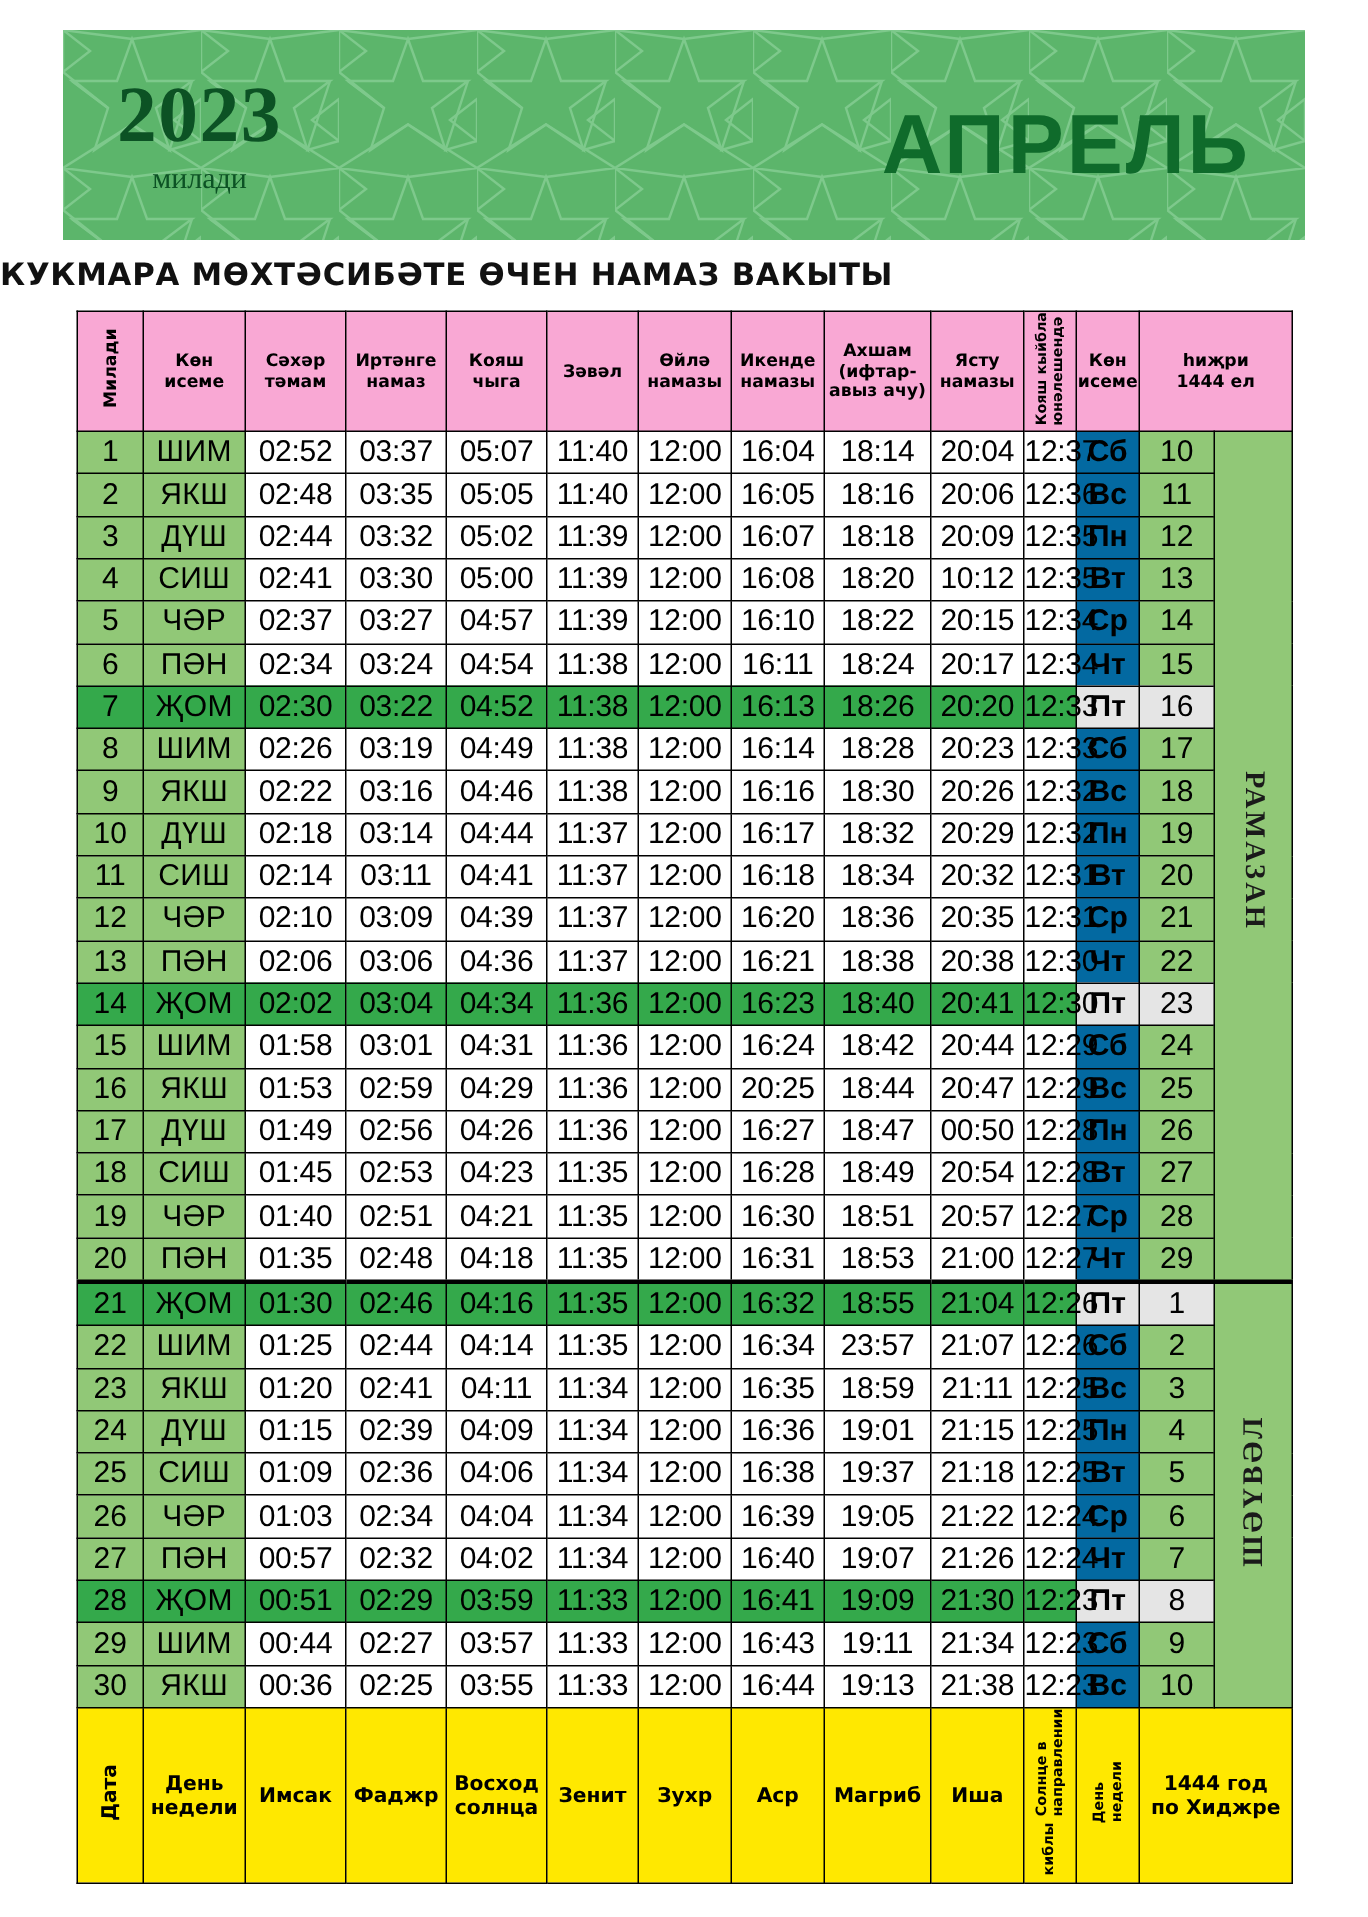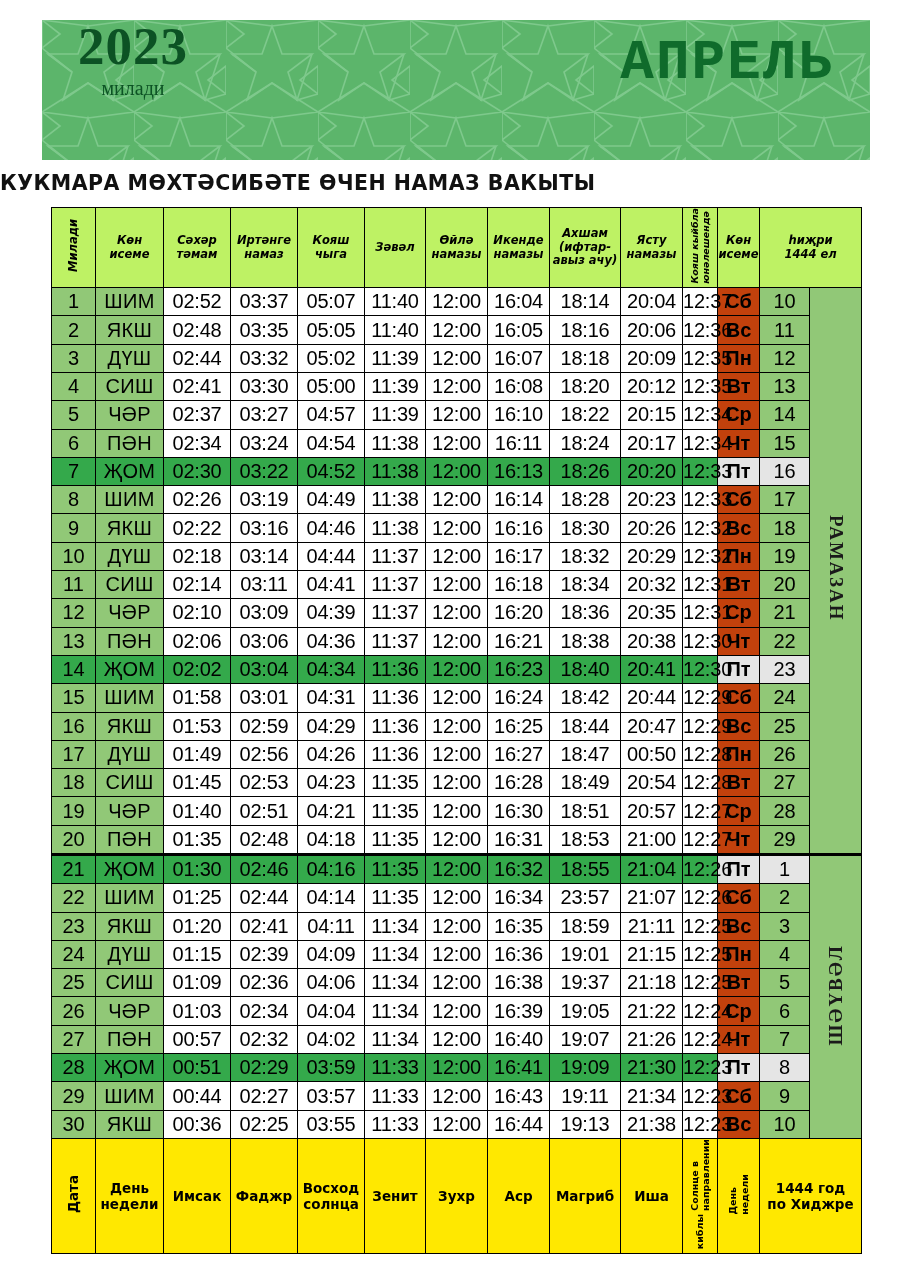--- a/index.html
+++ b/index.html
@@ -33,21 +33,21 @@
   .banner-pattern {
     position: absolute;
     inset: 0;
     opacity: 1;
   }
   .banner-inner {
     position: relative;
     width: 100%;
     height: 100%;
     display: flex;
-    align-items: flex-start;
+    align-items: center;
     justify-content: space-between;
     padding: 0 36px;
     box-sizing: border-box;
   }
   .year-block {
     text-align: center;
     color: #0c5224;
     line-height: 1;
   }
   .year-num {
@@ -55,21 +55,21 @@
     font-size: 53px;
     font-weight: bold;
     letter-spacing: 1px;
   }
   .year-sub {
     font-family: "Liberation Serif", serif;
     font-size: 20px;
     margin-top: 5px;
   }
   .month-name {
-    font-family: Liberation Mono, monospace;
+    font-family: Liberation Sans, sans-serif;
     font-size: 56px;
     font-weight: bold;
     color: #0f6b2b;
     letter-spacing: 2px;
     margin-top: 11px;
   }
 
   
   .subtitle {
     position: absolute;
@@ -101,28 +101,27 @@
     border: 1.6px solid #000000;
     padding: 0;
     margin: 0;
     text-align: center;
     vertical-align: middle;
     font-family: "DejaVu Sans", sans-serif;
   }
 
   
   .hdr td {
-    background: #bef264;
+    background: #f9a8d4;
     height: 74px;
     font-size: 11.5px;
     font-weight: bold;
     color: #000000;
     line-height: 1.18;
     padding: 2px 1px;
-    font-style: italic;
   }
   .hdr td.vert, .ftr td.vert {
     padding: 0;
   }
   .vert-text {
     writing-mode: vertical-rl;
     transform: rotate(180deg);
     display: inline-block;
     white-space: nowrap;
     font-size: 11.5px;
@@ -156,21 +155,21 @@
   }
   td.c-dayname {
     font-weight: normal;
     letter-spacing: 0.3px;
   }
   td.c-time {
     background: #ffffff;
     letter-spacing: -0.2px;
   }
   td.c-wd {
-    background: #c2410c;
+    background: #0369a1;
     font-size: 18px;
     font-weight: bold;
   }
   td.c-hij {
     background: #91c877;
     font-size: 18px;
   }
   td.c-mon {
     background: #91c877;
     padding: 0;
@@ -365,21 +364,21 @@
           <tr class="drow">
             <td class="c-day">4</td>
             <td class="c-dayname">СИШ</td>
             <td class="c-time">02:41</td>
             <td class="c-time">03:30</td>
             <td class="c-time">05:00</td>
             <td class="c-time">11:39</td>
             <td class="c-time">12:00</td>
             <td class="c-time">16:08</td>
             <td class="c-time">18:20</td>
-            <td class="c-time">20:12</td>
+            <td class="c-time">10:12</td>
             <td class="c-time">12:35</td>
             <td class="c-wd">Вт</td>
             <td class="c-hij">13</td>
           </tr>
           <tr class="drow">
             <td class="c-day">5</td>
             <td class="c-dayname">ЧӘР</td>
             <td class="c-time">02:37</td>
             <td class="c-time">03:27</td>
             <td class="c-time">04:57</td>
@@ -543,21 +542,21 @@
             <td class="c-hij">24</td>
           </tr>
           <tr class="drow">
             <td class="c-day">16</td>
             <td class="c-dayname">ЯКШ</td>
             <td class="c-time">01:53</td>
             <td class="c-time">02:59</td>
             <td class="c-time">04:29</td>
             <td class="c-time">11:36</td>
             <td class="c-time">12:00</td>
-            <td class="c-time">16:25</td>
+            <td class="c-time">20:25</td>
             <td class="c-time">18:44</td>
             <td class="c-time">20:47</td>
             <td class="c-time">12:29</td>
             <td class="c-wd">Вс</td>
             <td class="c-hij">25</td>
           </tr>
           <tr class="drow">
             <td class="c-day">17</td>
             <td class="c-dayname">ДҮШ</td>
             <td class="c-time">01:49</td>

